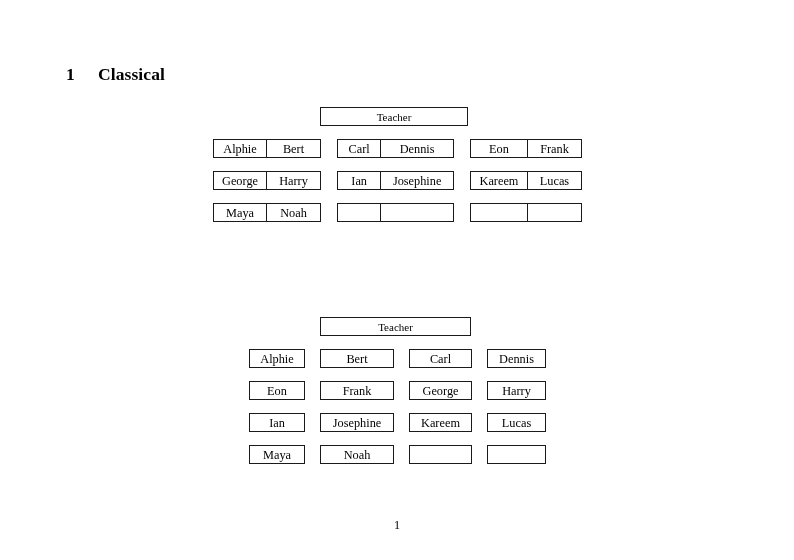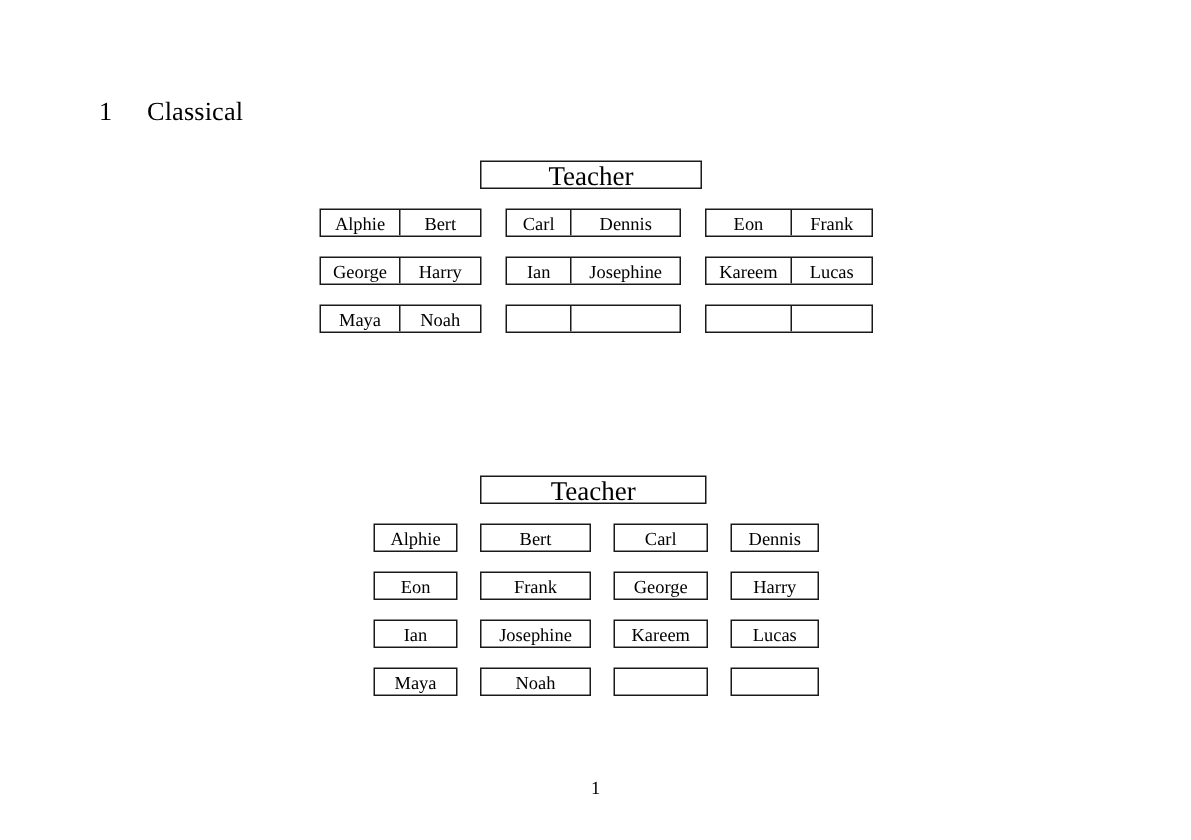--- a/index.html
+++ b/index.html
@@ -20,21 +20,21 @@
     position: absolute;
     left: 0; top: 0;
     width: 794px;
     height: 560px;
   }
 
   
   .section-heading {
     position: absolute;
     font-size: 17.5px;
-    font-weight: normal;
+    font-weight: bold;
     letter-spacing: 0.1px;
     white-space: nowrap;
   }
   .section-heading .sec-num {
     display: inline-block;
     width: 32px;
   }
   .section-heading .sec-title {
     display: inline-block;
   }
@@ -55,21 +55,21 @@
     white-space: nowrap;
     overflow: hidden;
   }
   .box .cell-text {
     display: block;
     padding-top: 1px;
   }
 
   
   .teacher-box {
-    font-size: 18px;
+    font-size: 11px;
   }
 
   
   .group-table {
     position: absolute;
     box-sizing: border-box;
     border: 1px solid #1a1a1a;
     background: #ffffff;
     height: 19px;
     display: flex;

